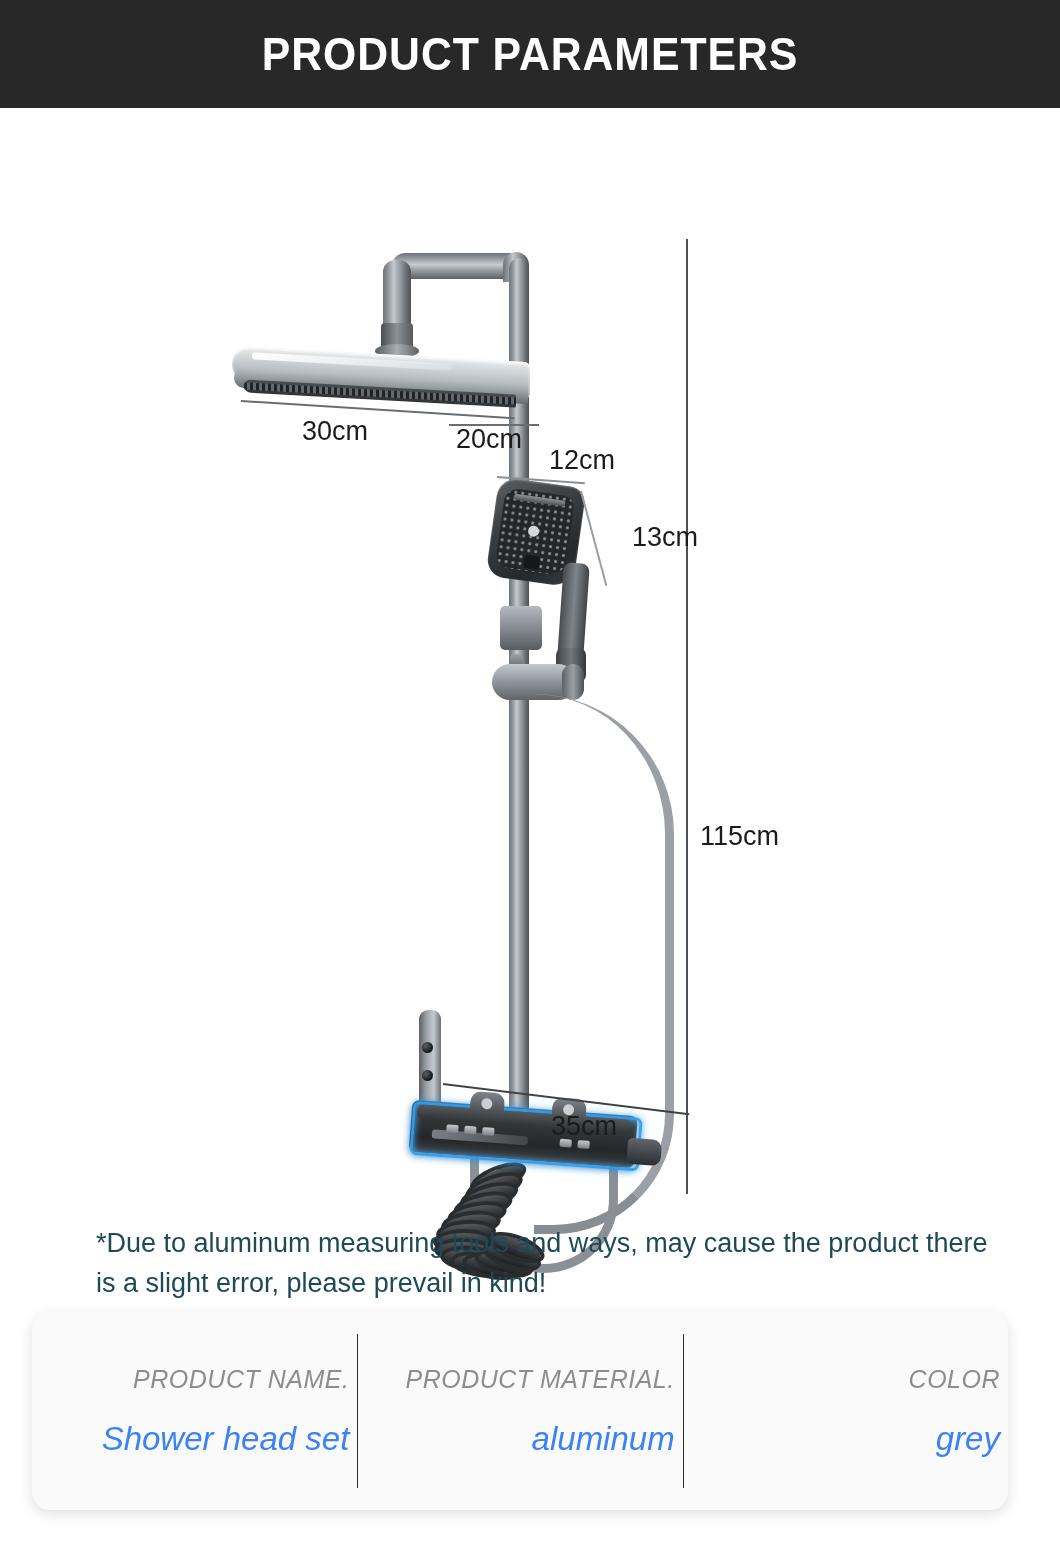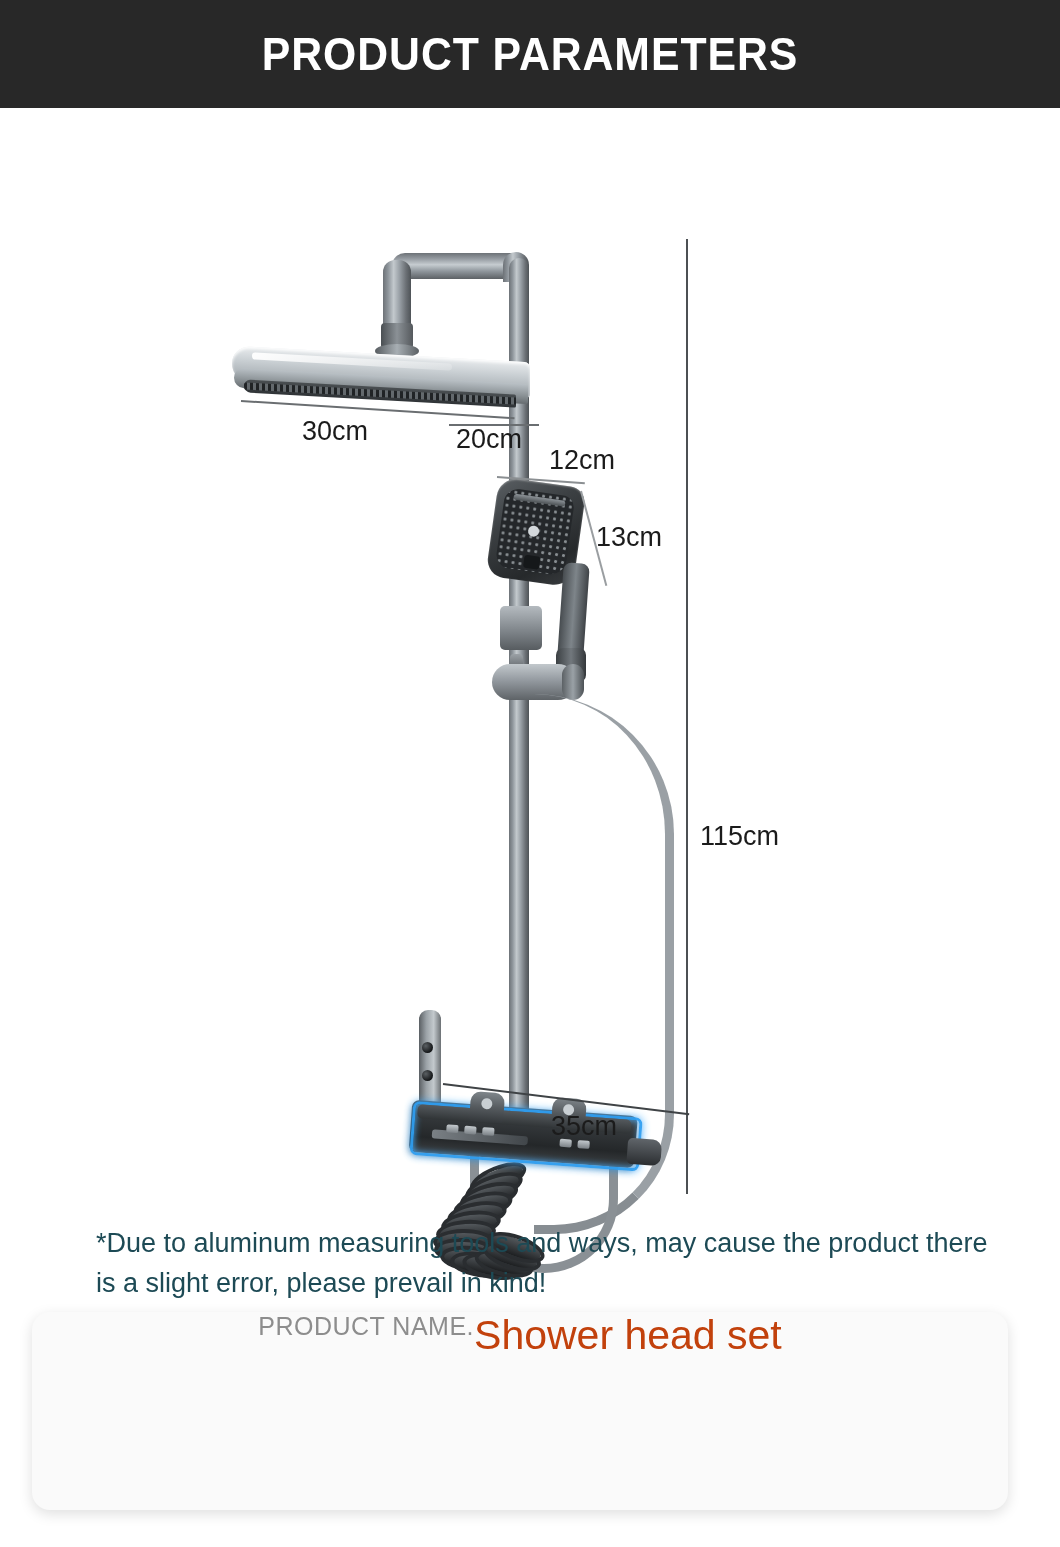--- a/index.html
+++ b/index.html
@@ -435,21 +435,21 @@
   }
   .label-12 { left: 549px; top: 337px; }
 
   .line-13 {
     left: 581px; top: 382px;
     width: 98px; height: 2px;
     transform: rotate(75deg);
     transform-origin: left center;
     background: #9a9ea1;
   }
-  .label-13 { left: 596px; top: 414px; }
+  .label-13 { left: 632px; top: 414px; }
 
   .line-35 {
     left: 443px; top: 975px;
     width: 248px; height: 2px;
     transform: rotate(7deg);
     transform-origin: left center;
     background: #3f4346;
   }
   .label-35 { left: 551px; top: 1003px; }
 
@@ -472,44 +472,45 @@
     background: #fafafa;
     border-radius: 18px;
     box-shadow: 0 4px 14px rgba(0,0,0,.13);
     display: flex;
     align-items: stretch;
     box-sizing: border-box;
   }
   .spec-col {
     flex: 1 1 0;
     display: flex;
-    flex-direction: row;
-    align-items: flex-start;
+    flex-direction: column;
+    align-items: flex-end;
     justify-content: center;
     position: relative;
     padding: 0 8px;
     box-sizing: border-box;
+    font-style: italic;
   }
   .spec-col + .spec-col::before {
     content: "";
     position: absolute;
     left: 0; top: 22px;
     width: 1px; height: 154px;
     background: #2b2b2b;
   }
   .spec-label {
     color: #8d8d8d;
     font-size: 25px;
     letter-spacing: .5px;
     font-family: "Liberation Sans Narrow", "Liberation Sans", sans-serif;
     margin-bottom: 26px;
   }
   .spec-value {
-    color: #c2410c;
-    font-size: 41px;
+    color: #3b82f6;
+    font-size: 33px;
     font-family: "Liberation Sans Narrow", "Liberation Sans", sans-serif;
   }
 </style>
 </head>
 <body>
 
 <div class="header-bar"></div>
 <div class="header-title">PRODUCT PARAMETERS</div>
 
 <div class="stage">
@@ -602,13 +603,21 @@
   <div class="dim-label label-35">35cm</div>
 </div>
 
 <div class="footnote">*Due to aluminum measuring tools and ways, may cause the product there is a slight error, please prevail in kind!</div>
 
 <div class="spec-card">
   <div class="spec-col">
     <div class="spec-label">PRODUCT NAME.</div>
     <div class="spec-value">Shower head set</div>
   </div>
+  <div class="spec-col">
+    <div class="spec-label">PRODUCT MATERIAL.</div>
+    <div class="spec-value">aluminum</div>
+  </div>
+  <div class="spec-col">
+    <div class="spec-label">COLOR</div>
+    <div class="spec-value">grey</div>
+  </div>
 </div>
 
 </body></html>

